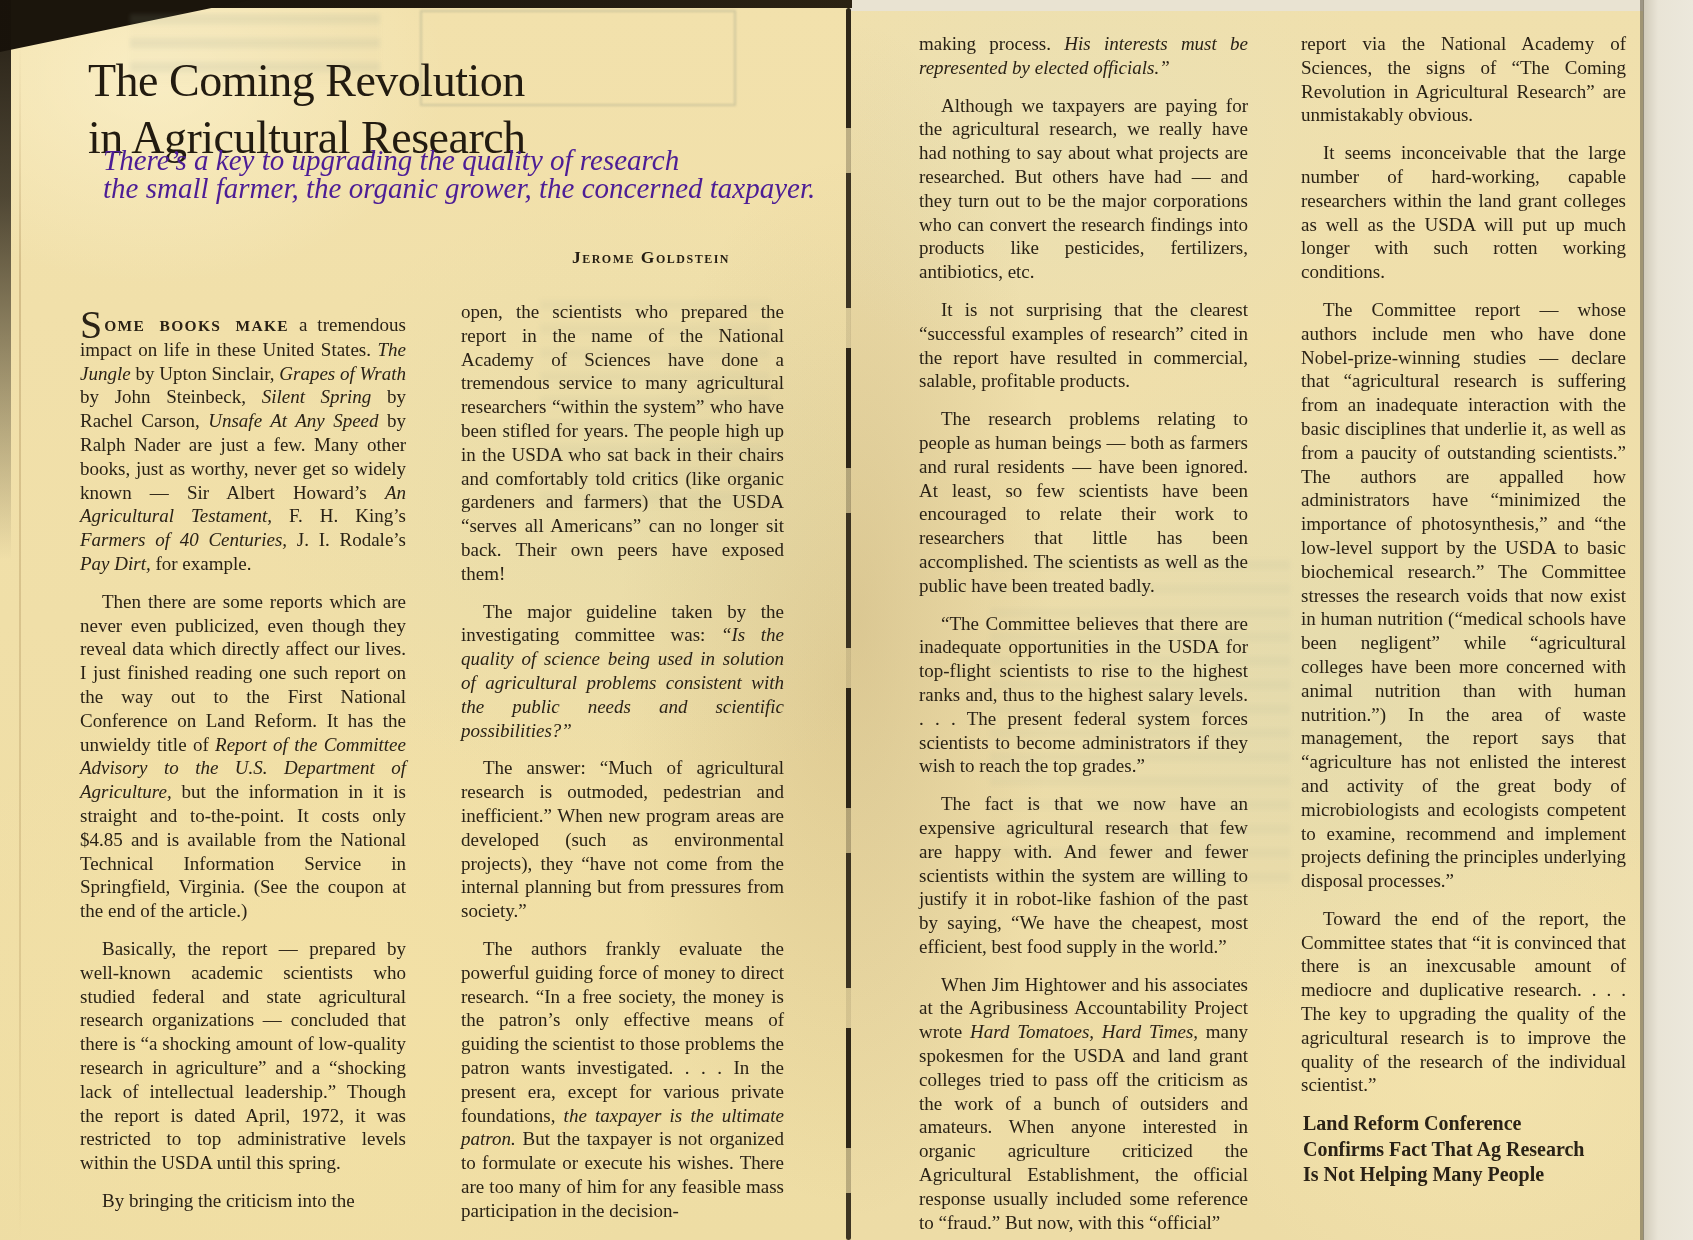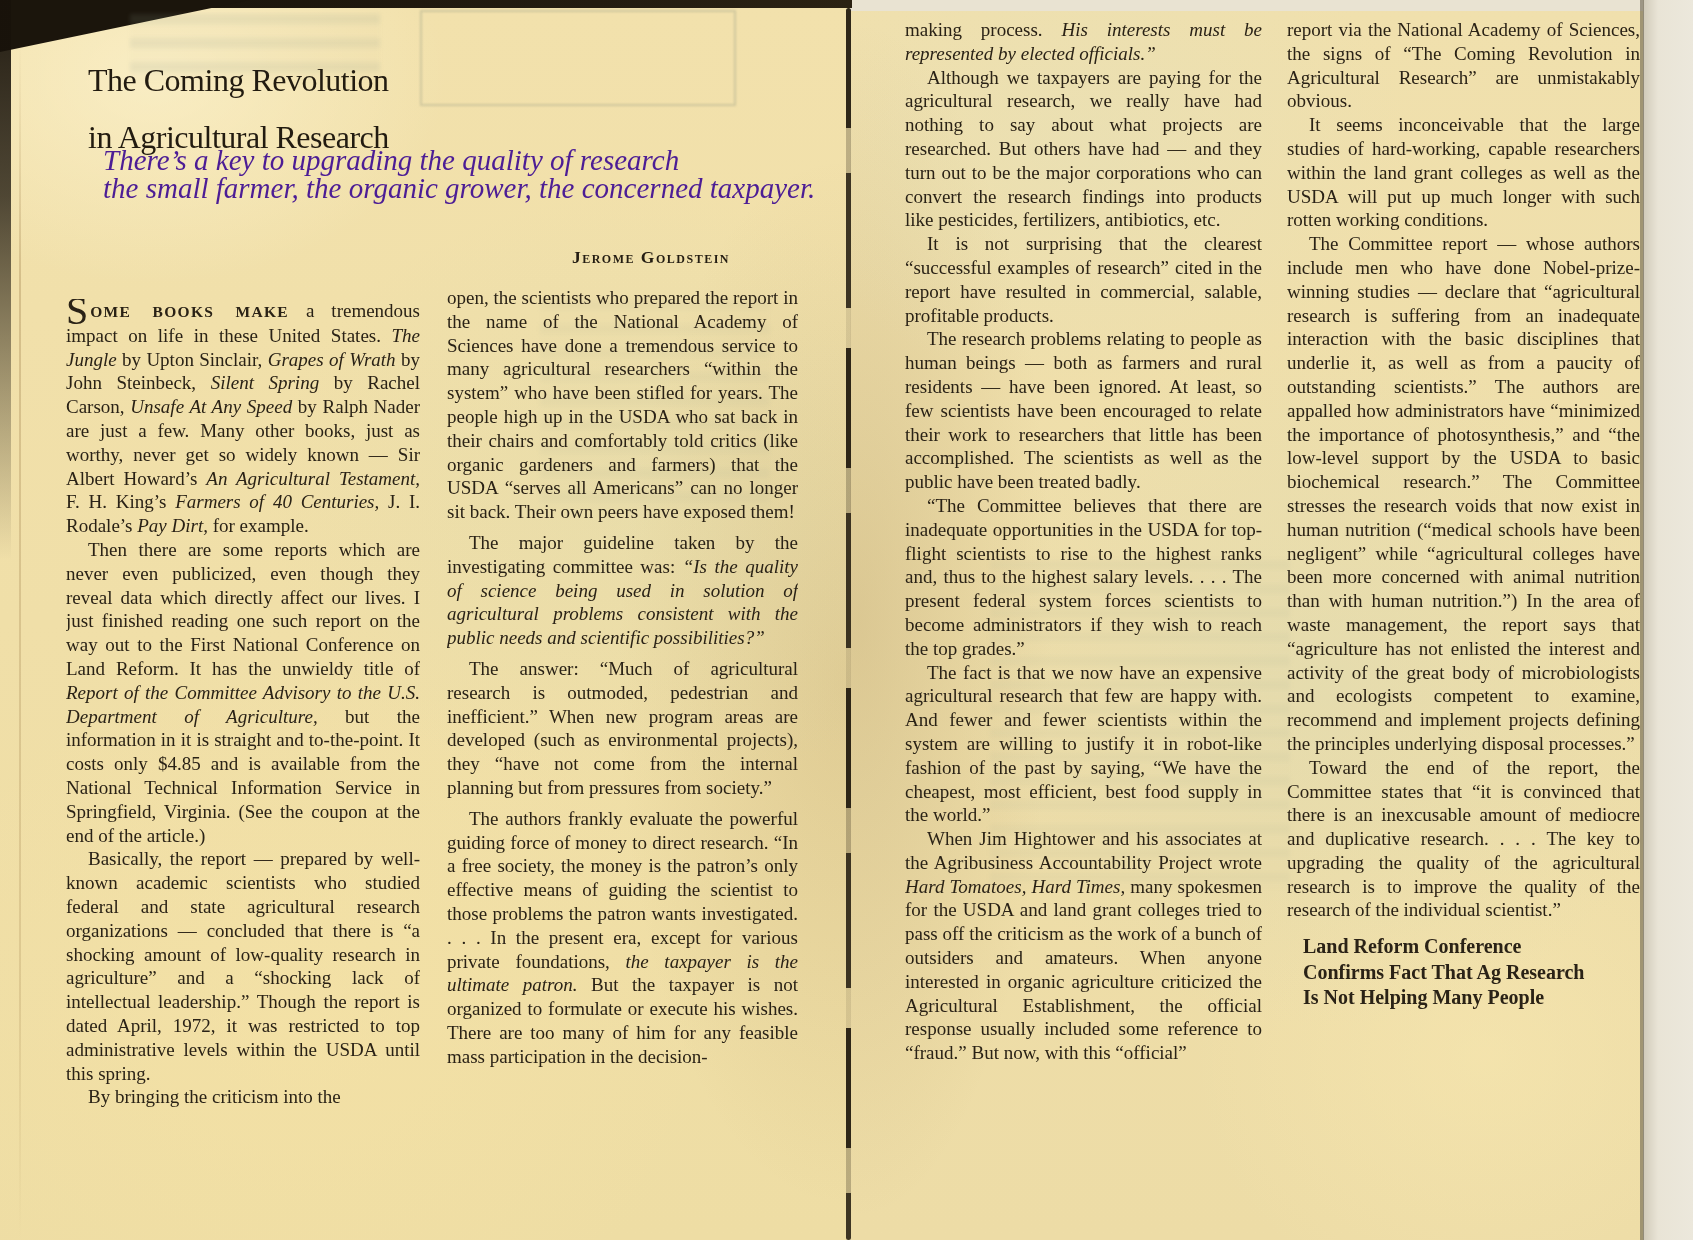--- a/index.html
+++ b/index.html
@@ -46,35 +46,35 @@
   #bleed-through-box{position:absolute;left:420px;top:10px;width:312px;height:92px;
       border:2px solid rgba(148,156,132,0.35);filter:blur(1px);}
   .bleed-smudge{position:absolute;filter:blur(2px);
       background:repeating-linear-gradient(180deg, rgba(146,158,138,0.14) 0 10px, rgba(146,158,138,0.02) 10px 24px);}
   #smudge-1{left:130px;top:14px;width:250px;height:70px;}
   #smudge-2{left:540px;top:300px;width:230px;height:210px;opacity:.5;}
   #smudge-3{left:990px;top:560px;width:300px;height:330px;opacity:.55;}
 
   
   #article-title{position:absolute;left:88px;top:52px;color:#221b10;
-      font-size:32px;line-height:57px;letter-spacing:-0.5px;}
+      font-size:46px;line-height:57px;letter-spacing:-0.5px;}
   #article-subtitle{position:absolute;left:103px;top:146px;color:#4c1d95;
       font-style:italic;font-size:29px;line-height:28px;}
   #article-byline{position:absolute;left:80px;top:247px;width:650px;text-align:right;
       font-variant:small-caps;font-weight:700;font-size:17.5px;letter-spacing:1.5px;color:#241d12;}
 
   
   .col{position:absolute;overflow:hidden;text-align:justify;
        font-size:19px;line-height:23.8px;color:#2a2216;}
   #text-column-1{left:66px; top:299px;width:354px;height:941px;font-family:Liberation Serif, serif;}
   #text-column-2{left:447px;top:286px;width:351px;height:941px;}
   #text-column-3{left:905px;top:18px; width:357px;height:1222px;}
   #text-column-4{left:1287px;top:18px;width:353px;height:1222px;}
 
-  .para{margin:0;text-indent:22px;}
+  .para{margin:14px;text-indent:22px;}
   .para.noindent{text-indent:0;}
   .para.sp{margin-top:7px;}
   .para.subhead{font-weight:700;font-style:italic;font-size:20px;line-height:25.5px;
       text-indent:0;text-align:left;margin:12px 16px 9px;}
   .s-n{font-style:normal;}
   .s-i{font-style:italic;}
   .s-init{font-size:40px;line-height:0;vertical-align:-7px;letter-spacing:2px;}
   .s-caps{font-size:15.5px;letter-spacing:1.3px;word-spacing:4px;font-weight:600;}
 </style>
 </head>
@@ -124,19 +124,19 @@
       <p class="para noindent"><span class="s-n">making process. </span><span class="s-i">His interests must be represented by elected officials.”</span></p>
       <p class="para"><span class="s-n">Although we taxpayers are paying for the agricultural research, we really have had nothing to say about what projects are researched. But others have had — and they turn out to be the major corporations who can convert the research findings into products like pesticides, fertilizers, antibiotics, etc.</span></p>
       <p class="para"><span class="s-n">It is not surprising that the clearest “successful examples of research” cited in the report have resulted in commercial, salable, profitable products.</span></p>
       <p class="para"><span class="s-n">The research problems relating to people as human beings — both as farmers and rural residents — have been ignored. At least, so few scientists have been encouraged to relate their work to researchers that little has been accomplished. The scientists as well as the public have been treated badly.</span></p>
       <p class="para"><span class="s-n">“The Committee believes that there are inadequate opportunities in the USDA for top-flight scientists to rise to the highest ranks and, thus to the highest salary levels. . . . The present federal system forces scientists to become administrators if they wish to reach the top grades.”</span></p>
       <p class="para"><span class="s-n">The fact is that we now have an expensive agricultural research that few are happy with. And fewer and fewer scientists within the system are willing to justify it in robot-like fashion of the past by saying, “We have the cheapest, most efficient, best food supply in the world.”</span></p>
       <p class="para"><span class="s-n">When Jim Hightower and his associates at the Agribusiness Accountability Project wrote </span><span class="s-i">Hard Tomatoes, Hard Times,</span><span class="s-n"> many spokesmen for the USDA and land grant colleges tried to pass off the criticism as the work of a bunch of outsiders and amateurs. When anyone interested in organic agriculture criticized the Agricultural Establishment, the official response usually included some reference to “fraud.” But now, with this “official”</span></p>
     </div>
   <div class="col" id="text-column-4">
       <p class="para noindent"><span class="s-n">report via the National Academy of Sciences, the signs of “The Coming Revolution in Agricultural Research” are unmistakably obvious.</span></p>
-      <p class="para"><span class="s-n">It seems inconceivable that the large studies of hard-working, capable researchers within the land grant colleges as well as the USDA will put up much longer with such rotten working conditions.</span></p>
+      <p class="para"><span class="s-n">It seems inconceivable that the large number of hard-working, capable researchers within the land grant colleges as well as the USDA will put up much longer with such rotten working conditions.</span></p>
       <p class="para"><span class="s-n">The Committee report — whose authors include men who have done Nobel-prize-winning studies — declare that “agricultural research is suffering from an inadequate interaction with the basic disciplines that underlie it, as well as from a paucity of outstanding scientists.” The authors are appalled how administrators have “minimized the importance of photosynthesis,” and “the low-level support by the USDA to basic biochemical research.” The Committee stresses the research voids that now exist in human nutrition (“medical schools have been negligent” while “agricultural colleges have been more concerned with animal nutrition than with human nutrition.”) In the area of waste management, the report says that “agriculture has not enlisted the interest and activity of the great body of microbiologists and ecologists competent to examine, recommend and implement projects defining the principles underlying disposal processes.”</span></p>
       <p class="para"><span class="s-n">Toward the end of the report, the Committee states that “it is convinced that there is an inexcusable amount of mediocre and duplicative research. . . . The key to upgrading the quality of the agricultural research is to improve the quality of the research of the individual scientist.”</span></p>
       <p class="para subhead"><span class="s-n">Land Reform Conference</span><br><span class="s-n">Confirms Fact That Ag Research</span><br><span class="s-n">Is Not Helping Many People</span></p>
     </div>
 
 </div>
 
 </body></html>

